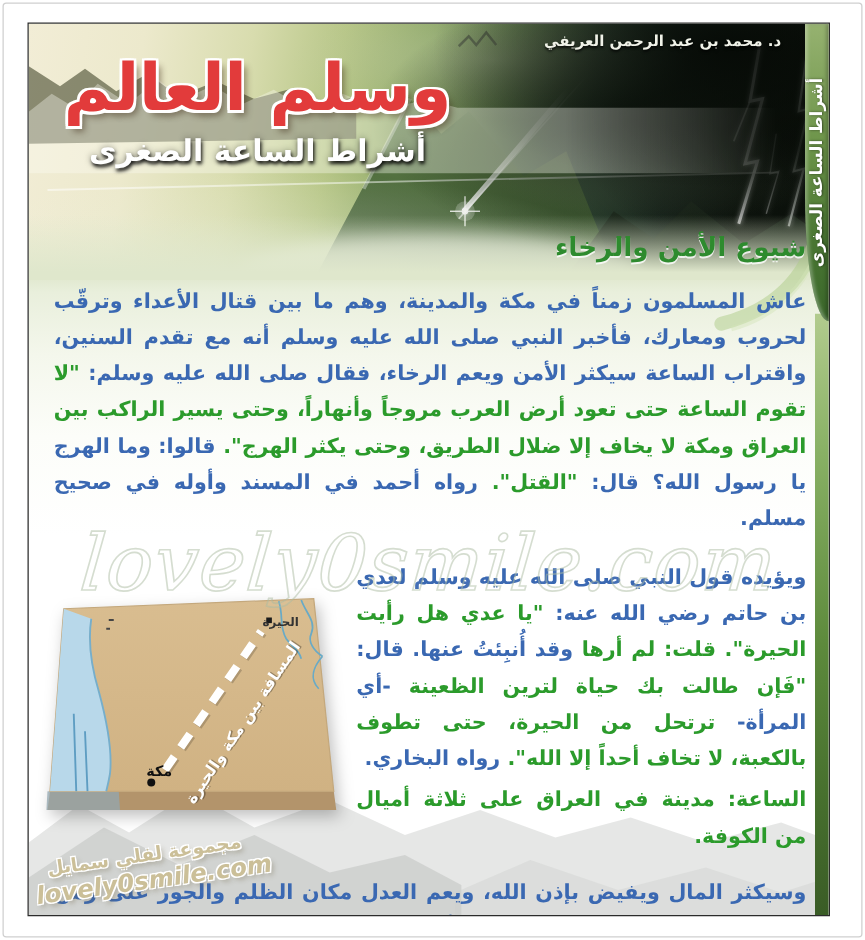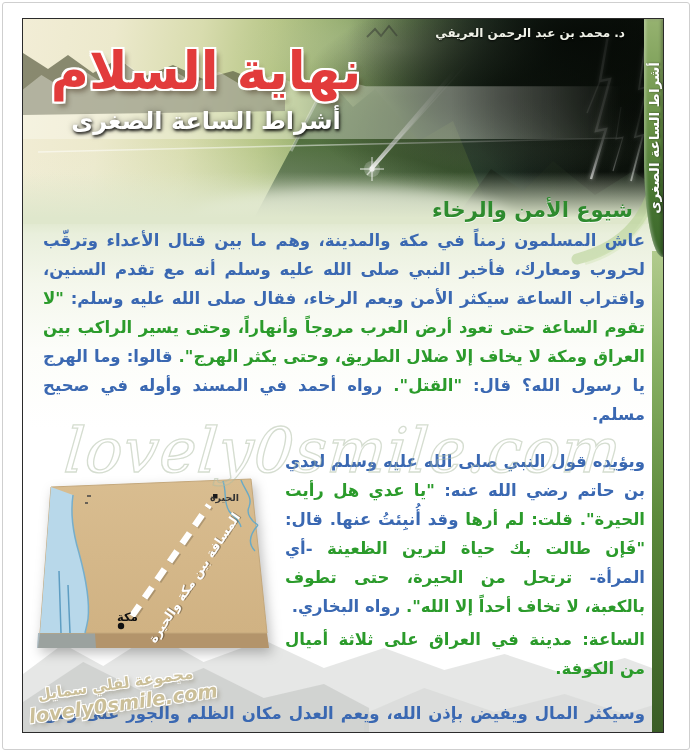--- a/index.html
+++ b/index.html
@@ -44,21 +44,21 @@
     border-bottom-left-radius:19px 100px;
     box-shadow:inset 2px 0 3px rgba(255,255,255,.3), inset -2px 0 3px rgba(0,0,0,.25);}
   .ribbon-label{position:absolute;left:50%;top:50%;width:212px;height:19px;line-height:19px;
     transform:translate(-50%,-50%) rotate(-90deg);text-align:center;direction:rtl;
     color:#fff;font-size:13.5px;font-weight:bold;text-shadow:0 1px 2px rgba(0,0,0,.55);white-space:nowrap;}
   .tail-swoosh{position:absolute;right:0;top:142px;z-index:2;pointer-events:none;}
   .right-bar{position:absolute;right:0;top:232px;bottom:0;width:11px;z-index:2;
     background:linear-gradient(180deg,#b2cb8e 0%,#8ab266 22%,#5d8a3c 55%,#47702e 80%,#3a5c26 100%);}
 
   
-  .heading{position:absolute;top:167px;right:18px;margin:12px;z-index:3;direction:rtl;
+  .heading{position:absolute;top:167px;right:18px;margin:0;z-index:3;direction:rtl;
     font-size:21px;font-weight:bold;color:#2e8b2e;text-shadow:0 1px 0 rgba(255,255,255,.8);text-align:center;}
   .body{position:absolute;top:207px;left:20px;right:18px;z-index:2;direction:rtl;
     font-size:16.5px;line-height:29px;font-weight:bold;text-align:justify;}
   .para{margin:0 0 18px 0;}
   .seg-blue{color:#3a68b2;}
   .seg-green{color:#2b9b2b;}
   .green-note{color:#2b9b2b;margin:2px 0 0 0;}
   .para3{clear:both;margin-top:16px;}
 
   
@@ -121,21 +121,21 @@
         </g>
         <g filter="url(#glow)">
           <polyline points="585,16 577,62 587,60 573,112 583,110 568,160" fill="none" stroke="#ffffff" stroke-width="2.4" opacity="0.95"></polyline>
           <polyline points="577,62 564,94" fill="none" stroke="#ffffff" stroke-width="1.4" opacity="0.7"></polyline>
           <polyline points="622,28 616,70 624,68 612,118 620,116 608,162" fill="none" stroke="#eef4ee" stroke-width="1.8" opacity="0.8"></polyline>
           <polyline points="598,88 593,120 600,118 590,152" fill="none" stroke="#ffffff" stroke-width="1.1" opacity="0.5"></polyline>
         </g>
       </svg>
 
       <div class="band"></div>
-      <div class="main-title">نهاية السلام</div>
+      <div class="main-title">وسلم العالم</div>
       <div class="subtitle">أشراط الساعة الصغرى</div>
       <div class="author">د. محمد بن عبد الرحمن العريفي</div>
       <div class="header-fade"></div>
     </div>
 
     <div class="ribbon">
       <span class="ribbon-label">أشراط الساعة الصغرى</span>
     </div>
     <svg class="tail-swoosh" width="92" height="112" viewBox="0 0 92 112">
       <path d="M88,2 C82,54 54,86 6,98" fill="none" stroke="rgba(173,203,135,.5)" stroke-width="11" stroke-linecap="round"></path>

